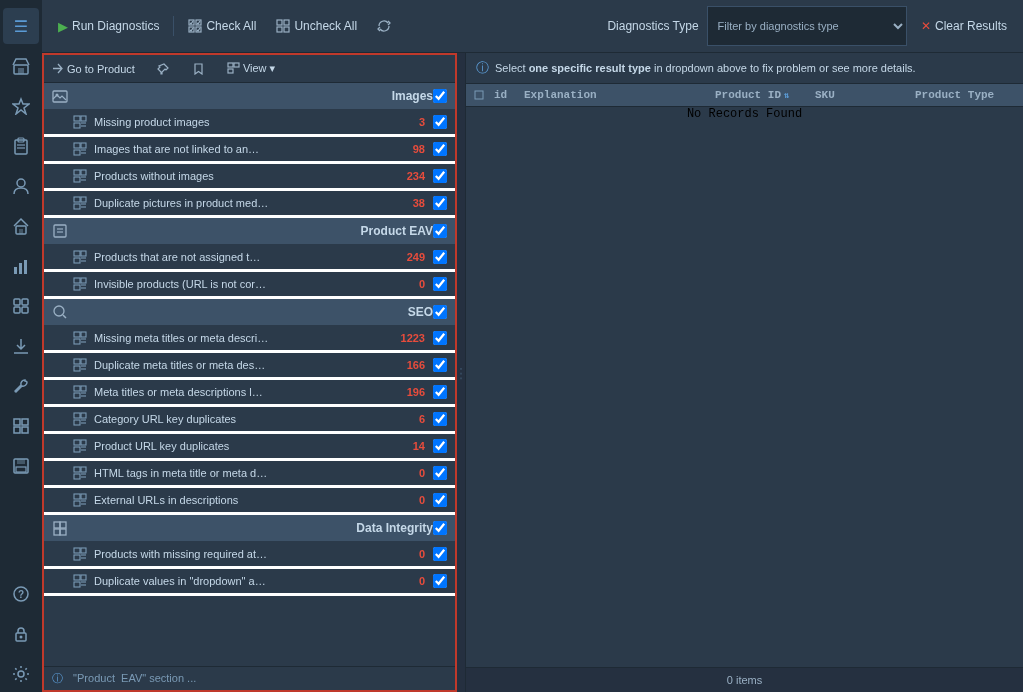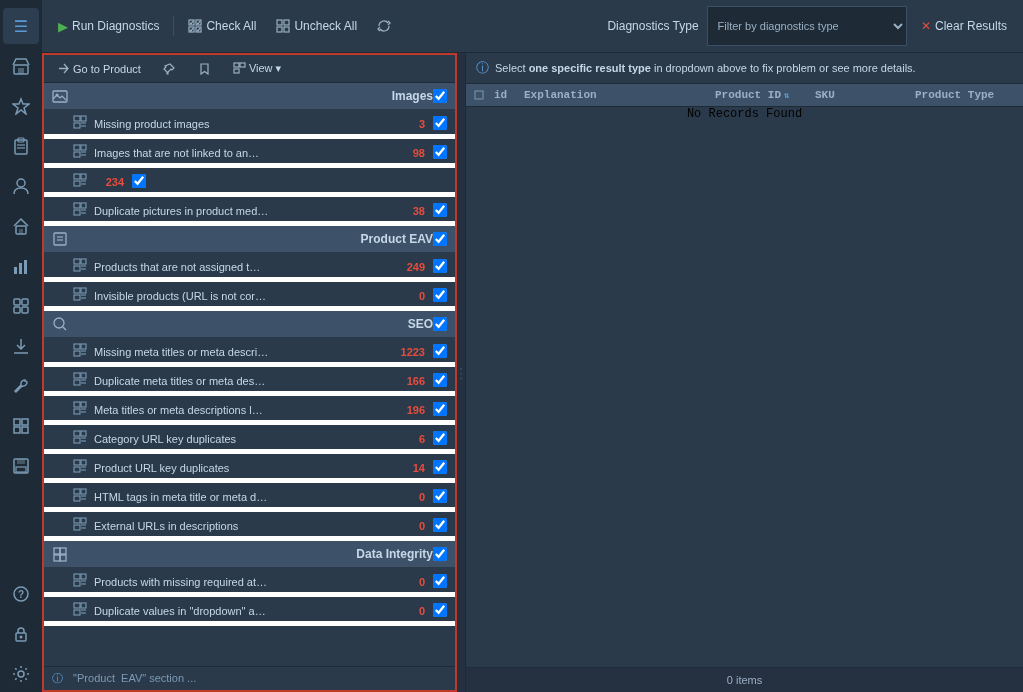--- a/index.html
+++ b/index.html
@@ -21,33 +21,33 @@
     .diagnostics-dropdown { flex: 1; height: 40px; background: #1e2a35; border: 1px solid #3a5068; color: #9ab0c4; padding: 0 6px; font-size: 11px; }
     .clear-btn { display: flex; align-items: center; gap: 4px; background: none; border: none; color: #c5d8e8; cursor: pointer; font-size: 12px; padding: 4px 6px; }
 
     
     .content { display: flex; flex: 1; overflow: hidden; }
 
     
     .left-panel { width: 415px; flex-shrink: 0; display: flex; flex-direction: column; border: 2px solid #c0392b; background: #2b3a4a; }
     
     
-    .left-toolbar { display: flex; align-items: center; padding: 4px 8px; gap: 12px; border-bottom: 1px solid #1e2a35; background: #2b3a4a; flex-shrink: 0; }
+    .left-toolbar { display: flex; align-items: center; padding: 4px 2px; gap: 12px; border-bottom: 1px solid #1e2a35; background: #2b3a4a; flex-shrink: 0; }
     .left-toolbar-btn { display: flex; align-items: center; gap: 3px; background: none; border: none; color: #c5d8e8; cursor: pointer; font-size: 11px; padding: 3px 5px; border-radius: 3px; }
     .go-product-btn { display: flex; align-items: center; gap: 3px; background: none; border: none; color: #c5d8e8; cursor: pointer; font-size: 11px; padding: 3px 5px; }
     .view-btn { display: flex; align-items: center; gap: 3px; background: none; border: none; color: #c5d8e8; cursor: pointer; font-size: 11px; padding: 3px 5px; }
 
     
     .tree-list { flex: 1; overflow-y: auto; background: #2b3a4a; }
     .category-row { display: flex; align-items: center; padding: 5px 8px; background: #3d5268; cursor: pointer; border-bottom: 1px solid #2b3a4a; }
     .category-icon { width: 16px; height: 16px; margin-right: 6px; color: #7a9ab5; display: flex; align-items: center; justify-content: center; font-size: 11px; }
     .category-label { flex: 1; color: #c5d8e8; font-size: 12px; font-weight: bold; text-align: right; }
     .category-checkbox { width: 14px; height: 14px; }
     
-    .item-row { display: flex; align-items: flex-end; padding: 4px 8px 4px 28px; border-bottom: 5px solid #ffffff; cursor: pointer; }
+    .item-row { display: flex; align-items: center; padding: 4px 8px 4px 28px; border-bottom: 3px solid #ffffff; cursor: pointer; }
     .item-icon { width: 16px; height: 16px; margin-right: 6px; color: #7a9ab5; display: flex; align-items: center; justify-content: center; font-size: 10px; flex-shrink: 0; }
     .item-label { flex: 1; color: #c5d8e8; font-size: 11px; }
     .item-count { color: #e74c3c; font-weight: bold; margin-right: 8px; font-size: 11px; min-width: 30px; text-align: right; }
     .item-checkbox { width: 14px; height: 14px; }
 
     
     .status-bar { padding: 4px 8px; background: #2b3a4a; border-top: 1px solid #1e2a35; font-size: 11px; color: #7a9ab5; flex-shrink: 0; }
 
     
     .right-panel { flex: 1; display: flex; flex-direction: column; background: #2b3a4a; border-left: 1px solid #1e2a35; }
@@ -304,20 +304,21 @@
           <div class="item-row">
       <div class="item-icon">
               <svg width="14" height="14" viewBox="0 0 14 14">
                 <rect x="1" y="1" width="6" height="5" fill="none" stroke="#7a9ab5" stroke-width="1.1"></rect>
                 <rect x="8" y="1" width="5" height="5" fill="none" stroke="#7a9ab5" stroke-width="1.1"></rect>
                 <rect x="1" y="8" width="6" height="5" fill="none" stroke="#7a9ab5" stroke-width="1.1"></rect>
                 <line x1="8" y1="8" x2="13" y2="8" stroke="#7a9ab5" stroke-width="1.1"></line>
                 <line x1="8" y1="11" x2="13" y2="11" stroke="#7a9ab5" stroke-width="1.1"></line>
               </svg>
             </div>
+      <span class="item-label">Products without images</span>
       <span class="item-count" style="color:#e74c3c">234</span>
       <input type="checkbox" class="item-checkbox" checked="" style="">
     </div>
           <div class="item-row">
       <div class="item-icon">
               <svg width="14" height="14" viewBox="0 0 14 14">
                 <rect x="1" y="1" width="6" height="5" fill="none" stroke="#7a9ab5" stroke-width="1.1"></rect>
                 <rect x="8" y="1" width="5" height="5" fill="none" stroke="#7a9ab5" stroke-width="1.1"></rect>
                 <rect x="1" y="8" width="6" height="5" fill="none" stroke="#7a9ab5" stroke-width="1.1"></rect>
                 <line x1="8" y1="8" x2="13" y2="8" stroke="#7a9ab5" stroke-width="1.1"></line>

